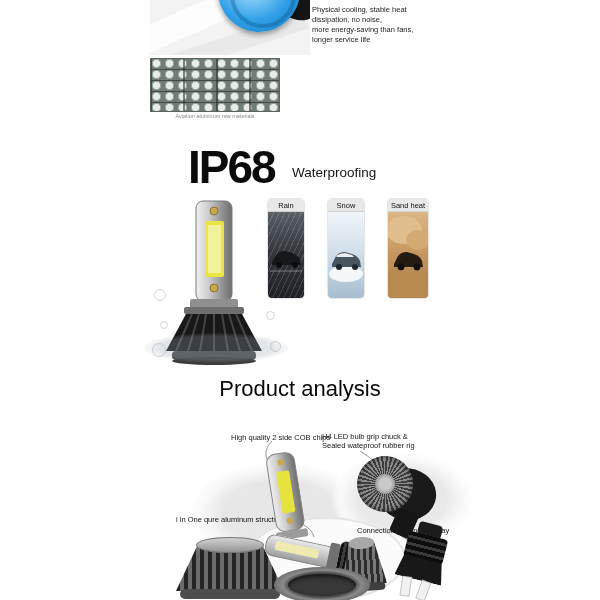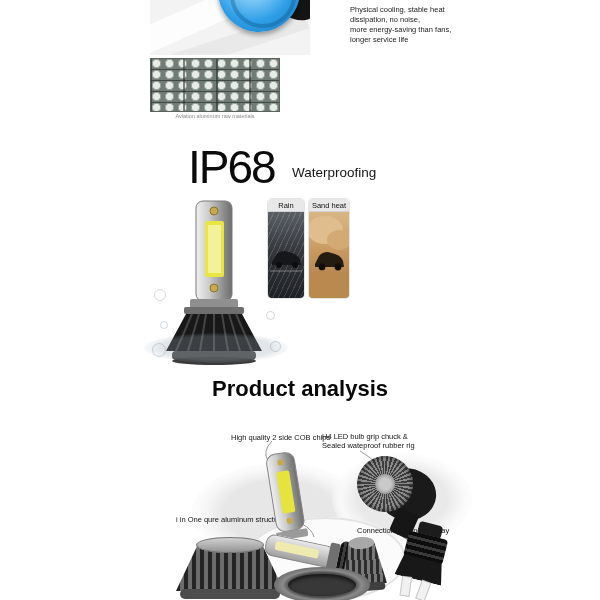--- a/index.html
+++ b/index.html
@@ -13,67 +13,67 @@
   .s1-streak{position:absolute;background:#fdfdfd;}
   .st1{left:-20px;top:8px;width:120px;height:26px;transform:rotate(-24deg);}
   .st2{left:10px;top:34px;width:150px;height:18px;transform:rotate(-18deg);background:#e9e9e9;}
   .turbine{position:absolute;left:68px;top:-50px;width:82px;height:82px;border-radius:50%;
            background:radial-gradient(circle at 42% 40%, #7cc8f5 0 26%, #2f9fe8 56%, #1877ba 100%);
            box-shadow:0 3px 5px rgba(0,0,0,.35);}
   .turbine-ring{position:absolute;left:80px;top:-38px;width:58px;height:58px;border-radius:50%;
            border:4px solid rgba(10,80,130,.35);}
   .brush{position:absolute;left:120px;top:-16px;width:48px;height:34px;background:#141414;
          border-radius:55% 60% 45% 50%;transform:rotate(20deg);}
-  .s1-text{left:312px;top:5px;width:138px;font-size:7.5px;line-height:10px;color:#1c1c1c;margin-left:38px;}
+  .s1-text{left:312px;top:5px;width:138px;font-size:7.5px;line-height:10px;color:#1c1c1c;}
 
   
   .s2-photo{left:150px;top:58px;width:130px;height:54px;background-color:#707c74;
     background-image:
       repeating-linear-gradient(90deg, rgba(35,42,38,.55) 0 2px, rgba(0,0,0,0) 2px 33px),
       repeating-linear-gradient(180deg, rgba(20,24,22,.5) 0 1px, rgba(0,0,0,0) 1px 11px),
       radial-gradient(circle, #e7ece8 0 3.4px, #97a29a 3.8px 4.6px, rgba(0,0,0,0) 5px);
     background-size:auto,auto,13px 11px;box-shadow:inset 0 0 0 1px #5a645d;}
   .s2-caption{left:150px;top:113px;width:130px;text-align:center;font-size:5.5px;color:#8a8a8a;}
   .s2-box{left:285px;top:58px;width:165px;height:64px;background:#ededed;box-sizing:border-box;
           padding:7px 9px;font-size:7.5px;line-height:9.5px;color:#333;}
 
   
-  .ip68{left:188px;top:140px;font-size:46px;font-weight:normal;letter-spacing:-2px;color:#0b0b0b;}
+  .ip68{left:188px;top:140px;font-size:46px;font-weight:bold;letter-spacing:-2px;color:#0b0b0b;}
   .ip68-sub{left:292px;top:165px;font-size:13.5px;color:#151515;}
 
   
   .bulb-photo{left:150px;top:193px;width:132px;height:172px;}
   .splash{position:absolute;border:1px solid rgba(140,155,168,.4);border-radius:50%;}
   .sp1{left:4px;top:96px;width:10px;height:10px;}
   .sp2{left:116px;top:118px;width:7px;height:7px;}
   .sp3{left:10px;top:128px;width:6px;height:6px;}
   .sp4{left:120px;top:148px;width:9px;height:9px;}
   .sp5{left:2px;top:150px;width:12px;height:12px;}
   .splash-base{position:absolute;left:-6px;top:140px;width:144px;height:30px;border-radius:50%;
           background:radial-gradient(ellipse, rgba(150,165,178,.28) 0 55%, rgba(255,255,255,0) 75%);}
 
-  .cards{left:268px;top:199px;display:flex;gap:5px;}
+  .cards{left:268px;top:199px;display:flex;gap:24px;}
   .card{width:36px;height:99px;border-radius:4px;overflow:hidden;
         box-shadow:0 0 0 1px rgba(0,0,0,.10);background:#fff;flex:none;}
   .card-sand{width:40px;}
   .card-label{height:13px;background:#e8e8e8;font-size:7.5px;display:flex;align-items:center;
         justify-content:center;color:#111;border-bottom:1px solid #d2d2d2;box-sizing:border-box;}
   .card-img{height:86px;position:relative;overflow:hidden;}
   .img-rain{background:linear-gradient(180deg,#5a5f66 0%,#34383d 45%,#1e2125 100%);}
   .rain-streaks{position:absolute;inset:0;
       background:repeating-linear-gradient(115deg, rgba(255,255,255,.14) 0 1px, rgba(0,0,0,0) 1px 5px);}
   .img-snow{background:linear-gradient(180deg,#f0f5f9 0%,#cfdde9 50%,#a7bed0 100%);}
   .img-sand{background:linear-gradient(180deg,#dab684 0%,#c89a62 45%,#a87840 100%);}
   .card-img svg{position:absolute;left:0;top:0;}
 
   
   .wp-text{left:295px;top:312px;width:150px;font-size:8px;line-height:10px;color:#3c3c3c;}
 
   
-  .pa-title{left:150px;top:376px;width:300px;text-align:center;font-size:22px;font-weight:bold;color:#080808;}
+  .pa-title{left:150px;top:376px;width:300px;text-align:center;font-size:22px;font-weight:normal;color:#080808;}
 
   
   .analysis{left:166px;top:425px;width:300px;height:175px;margin-left:8px;}
   .plat{position:absolute;border-radius:50%;}
   .plat1{left:18px;top:38px;width:175px;height:98px;
          background:radial-gradient(ellipse, #e7e7e7 0 45%, #f8f8f8 62%, rgba(255,255,255,0) 75%);}
   .plat2{left:158px;top:28px;width:140px;height:92px;
          background:radial-gradient(ellipse, #e9e9e9 0 45%, #f9f9f9 62%, rgba(255,255,255,0) 75%);}
   .plat3{left:72px;top:92px;width:160px;height:84px;background:#fbfbfb;
          box-shadow:inset 0 0 0 2px #e4e4e4;}
@@ -205,20 +205,32 @@
       <div class="card-img img-rain">
         <div class="rain-streaks"></div>
         <svg width="36" height="86" viewBox="0 0 36 86">
           <path d="M4 50 L8 43 Q11 39 17 39 L24 41 Q30 43 32 48 L33 53 L4 53 Z" fill="#15171a"></path>
           <circle cx="11" cy="53" r="3" fill="#0b0c0e"></circle>
             <circle cx="27" cy="53" r="3" fill="#0b0c0e"></circle>
           <rect x="2" y="58" width="32" height="2" fill="rgba(255,255,255,.18)"></rect>
         </svg>
       </div>
     </div>
+    <div class="card">
+      <div class="card-label">Snow</div>
+      <div class="card-img img-snow">
+        <svg width="36" height="86" viewBox="0 0 36 86">
+          <ellipse cx="18" cy="62" rx="17" ry="8" fill="#f4f8fb"></ellipse>
+          <path d="M4 52 L8 44 Q11 40 17 40 L24 42 Q30 44 32 49 L33 55 L4 55 Z" fill="#49555e"></path>
+          <path d="M8 44 Q12 41 17 41 L24 43 L26 45 L9 45 Z" fill="#e8eef3"></path>
+          <circle cx="11" cy="55" r="3" fill="#20262b"></circle>
+            <circle cx="27" cy="55" r="3" fill="#20262b"></circle>
+        </svg>
+      </div>
+    </div>
     <div class="card card-sand">
       <div class="card-label">Sand heat</div>
       <div class="card-img img-sand">
         <svg width="40" height="86" viewBox="0 0 40 86">
           <ellipse cx="16" cy="18" rx="18" ry="14" fill="#e0bd8c"></ellipse>
           <ellipse cx="30" cy="28" rx="12" ry="10" fill="#d3ab72"></ellipse>
           <path d="M6 52 L10 44 Q13 40 19 40 L26 42 Q32 44 34 49 L35 55 L6 55 Z" fill="#241b11"></path>
           <circle cx="13" cy="55" r="3.4" fill="#120d08"></circle>
             <circle cx="29" cy="55" r="3.4" fill="#120d08"></circle>
           <path d="M0 62 Q12 56 22 60 T40 60 L40 86 L0 86 Z" fill="#b98a50"></path>

